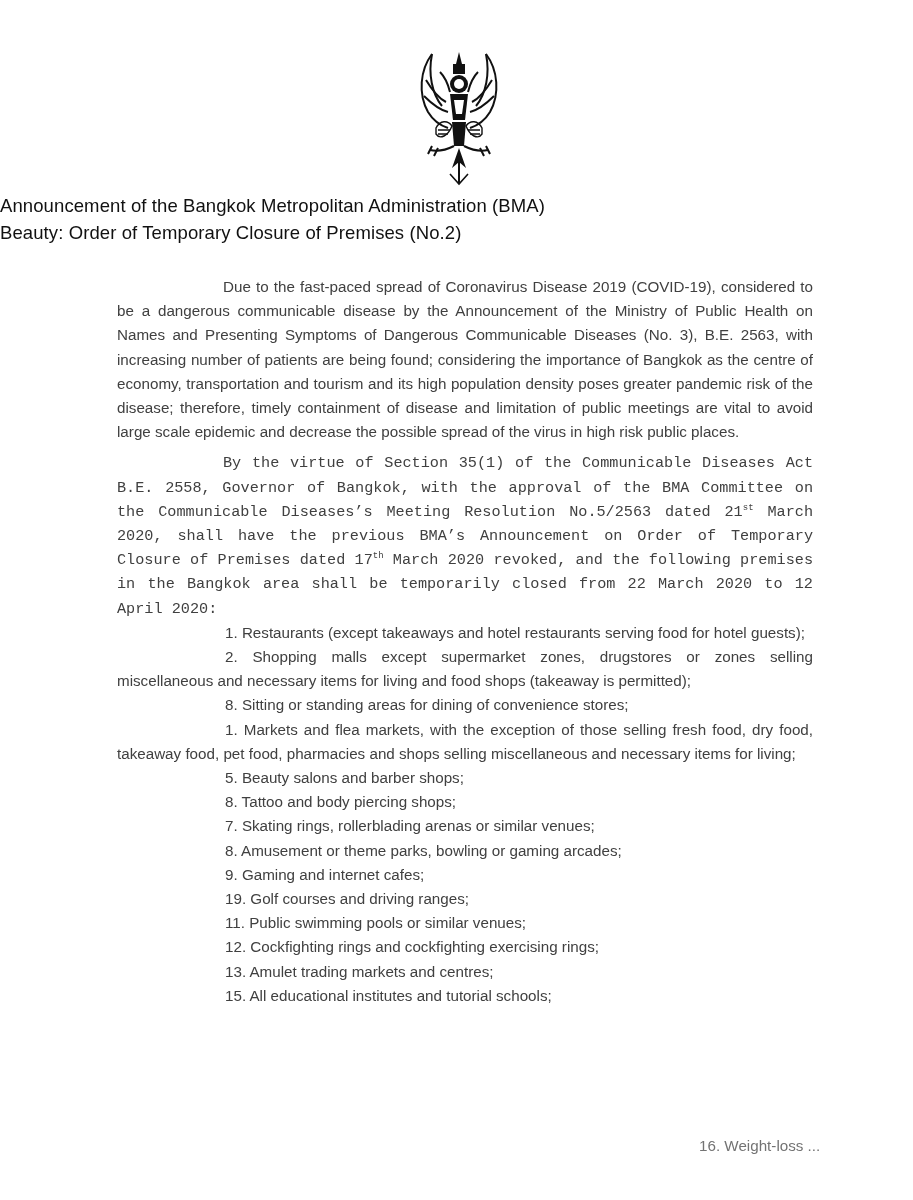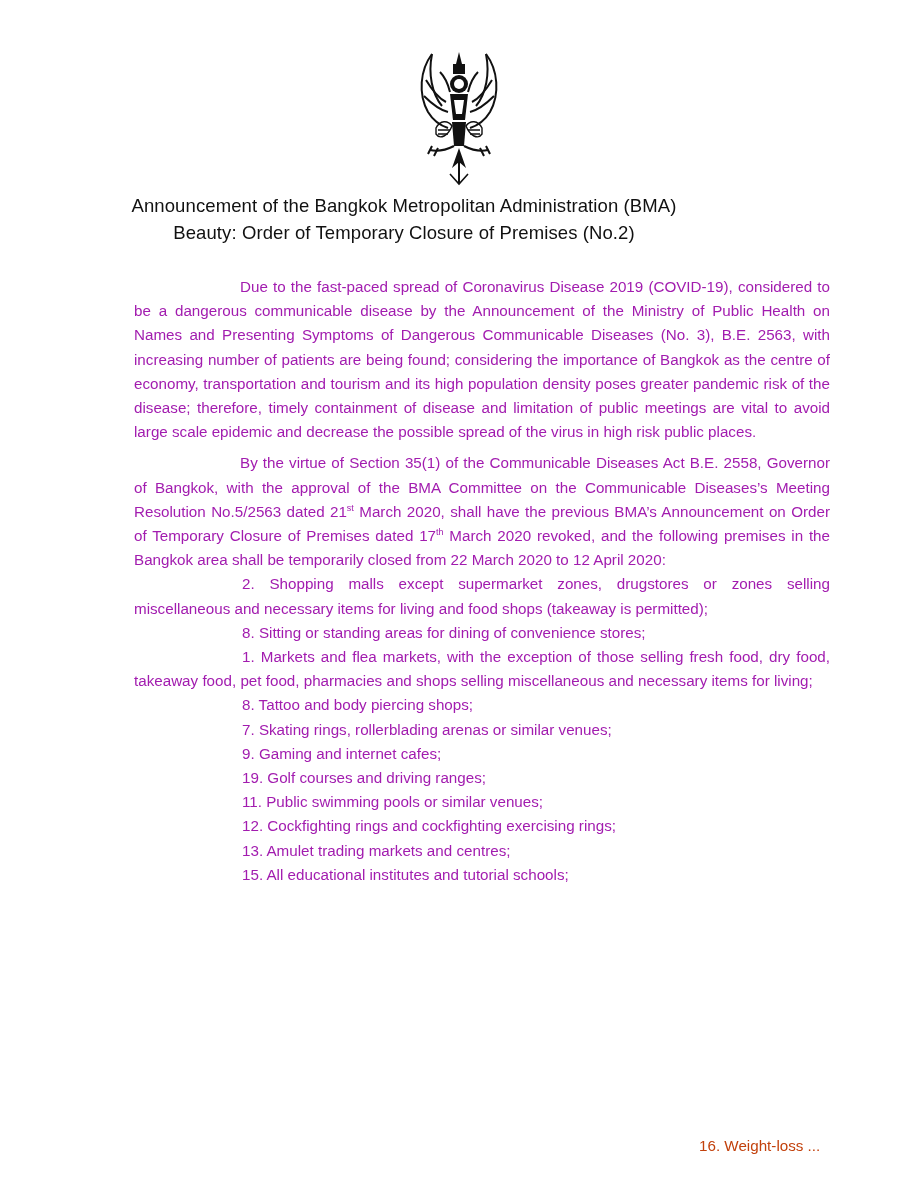--- a/index.html
+++ b/index.html
@@ -2,33 +2,33 @@
 <html><head>
 <meta charset="utf-8">
 <style>
   html, body { margin: 0; padding: 0; background: #ffffff; }
   body {
     width: 913px; height: 1200px; position: relative; overflow: hidden;
     font-family: "Liberation Sans", "DejaVu Sans", sans-serif;
     color: #1a1a1a;
   }
   .emblem { position: absolute; left: 418px; top: 50px; width: 82px; height: 136px; }
-  .title-block { position: absolute; left: 0; top: 192px; width: 808px; text-align: center; }
+  .title-block { position: absolute; left: 0; top: 192px; width: 808px; text-align: left; }
   .title-line { font-size: 18.5px; line-height: 27px; color: #111; letter-spacing: 0.1px; }
   .body-text {
-    position: absolute; left: 134px; width: 696px; top: 275px;
-    font-size: 15.2px; line-height: 24.2px; color: #a21caf;
+    position: absolute; left: 117px; width: 696px; top: 275px;
+    font-size: 15.2px; line-height: 24.2px; color: #404040;
   }
   .para { text-align: justify; text-indent: 106px; margin: 0; }
-  .para + .para { margin-top: 7px; }
+  .para + .para { margin-top: 7px; font-family: Liberation Mono, monospace; }
   .list { margin: 0; padding: 0; list-style: none; }
   .list li { text-align: justify; text-indent: 108px; margin: 0; padding: 0; }
   sup { font-size: 9px; line-height: 0; vertical-align: 6px; }
   .footer-note {
-    position: absolute; left: 699px; top: 1137px; font-size: 15.2px; color: #c2410c;
+    position: absolute; left: 699px; top: 1137px; font-size: 15.2px; color: #737373;
   }
 </style>
 </head>
 <body>
 
 <div class="emblem">
   <svg width="82" height="136" viewBox="0 0 82 136" xmlns="http://www.w3.org/2000/svg">
     <g fill="none" stroke="#111" stroke-width="2">
 
       <path d="M14 4 C2 20 0 44 10 62 C16 72 24 76 30 78"></path>
@@ -74,25 +74,28 @@
 
 <div class="title-block">
   <div class="title-line">Announcement of the Bangkok Metropolitan Administration (BMA)</div>
   <div class="title-line">Beauty: Order of Temporary Closure of Premises (No.2)</div>
 </div>
 
 <div class="body-text">
   <p class="para">Due to the fast-paced spread of Coronavirus Disease 2019 (COVID-19), considered to be a dangerous communicable disease by the Announcement of the Ministry of Public Health on Names and Presenting Symptoms of Dangerous Communicable Diseases (No. 3), B.E. 2563, with increasing number of patients are being found; considering the importance of Bangkok as the centre of economy, transportation and tourism and its high population density poses greater pandemic risk of the disease; therefore, timely containment of disease and limitation of public meetings are vital to avoid large scale epidemic and decrease the possible spread of the virus in high risk public places.</p>
   <p class="para"><span>By the virtue of Section 35(1) of the Communicable Diseases Act B.E. 2558, Governor of Bangkok, with the approval of the BMA Committee on the Communicable Diseases’s Meeting Resolution No.5/2563 dated 21</span><sup>st</sup><span> March 2020, shall have the previous BMA’s Announcement on Order of Temporary Closure of Premises dated 17</span><sup>th</sup><span> March 2020 revoked, and the following premises in the Bangkok area shall be temporarily closed from 22 March 2020 to 12 April 2020:</span></p>
   <ul class="list">
+    <li>1. Restaurants (except takeaways and hotel restaurants serving food for hotel guests);</li>
     <li>2. Shopping malls except supermarket zones, drugstores or zones selling miscellaneous and necessary items for living and food shops (takeaway is permitted);</li>
     <li>8. Sitting or standing areas for dining of convenience stores;</li>
     <li>1. Markets and flea markets, with the exception of those selling fresh food, dry food, takeaway food, pet food, pharmacies and shops selling miscellaneous and necessary items for living;</li>
+    <li>5. Beauty salons and barber shops;</li>
     <li>8. Tattoo and body piercing shops;</li>
     <li>7. Skating rings, rollerblading arenas or similar venues;</li>
+    <li>8. Amusement or theme parks, bowling or gaming arcades;</li>
     <li>9. Gaming and internet cafes;</li>
     <li>19. Golf courses and driving ranges;</li>
     <li>11. Public swimming pools or similar venues;</li>
     <li>12. Cockfighting rings and cockfighting exercising rings;</li>
     <li>13. Amulet trading markets and centres;</li>
     <li>15. All educational institutes and tutorial schools;</li>
   </ul>
 </div>
 
 <div class="footer-note">16. Weight-loss ...</div>

